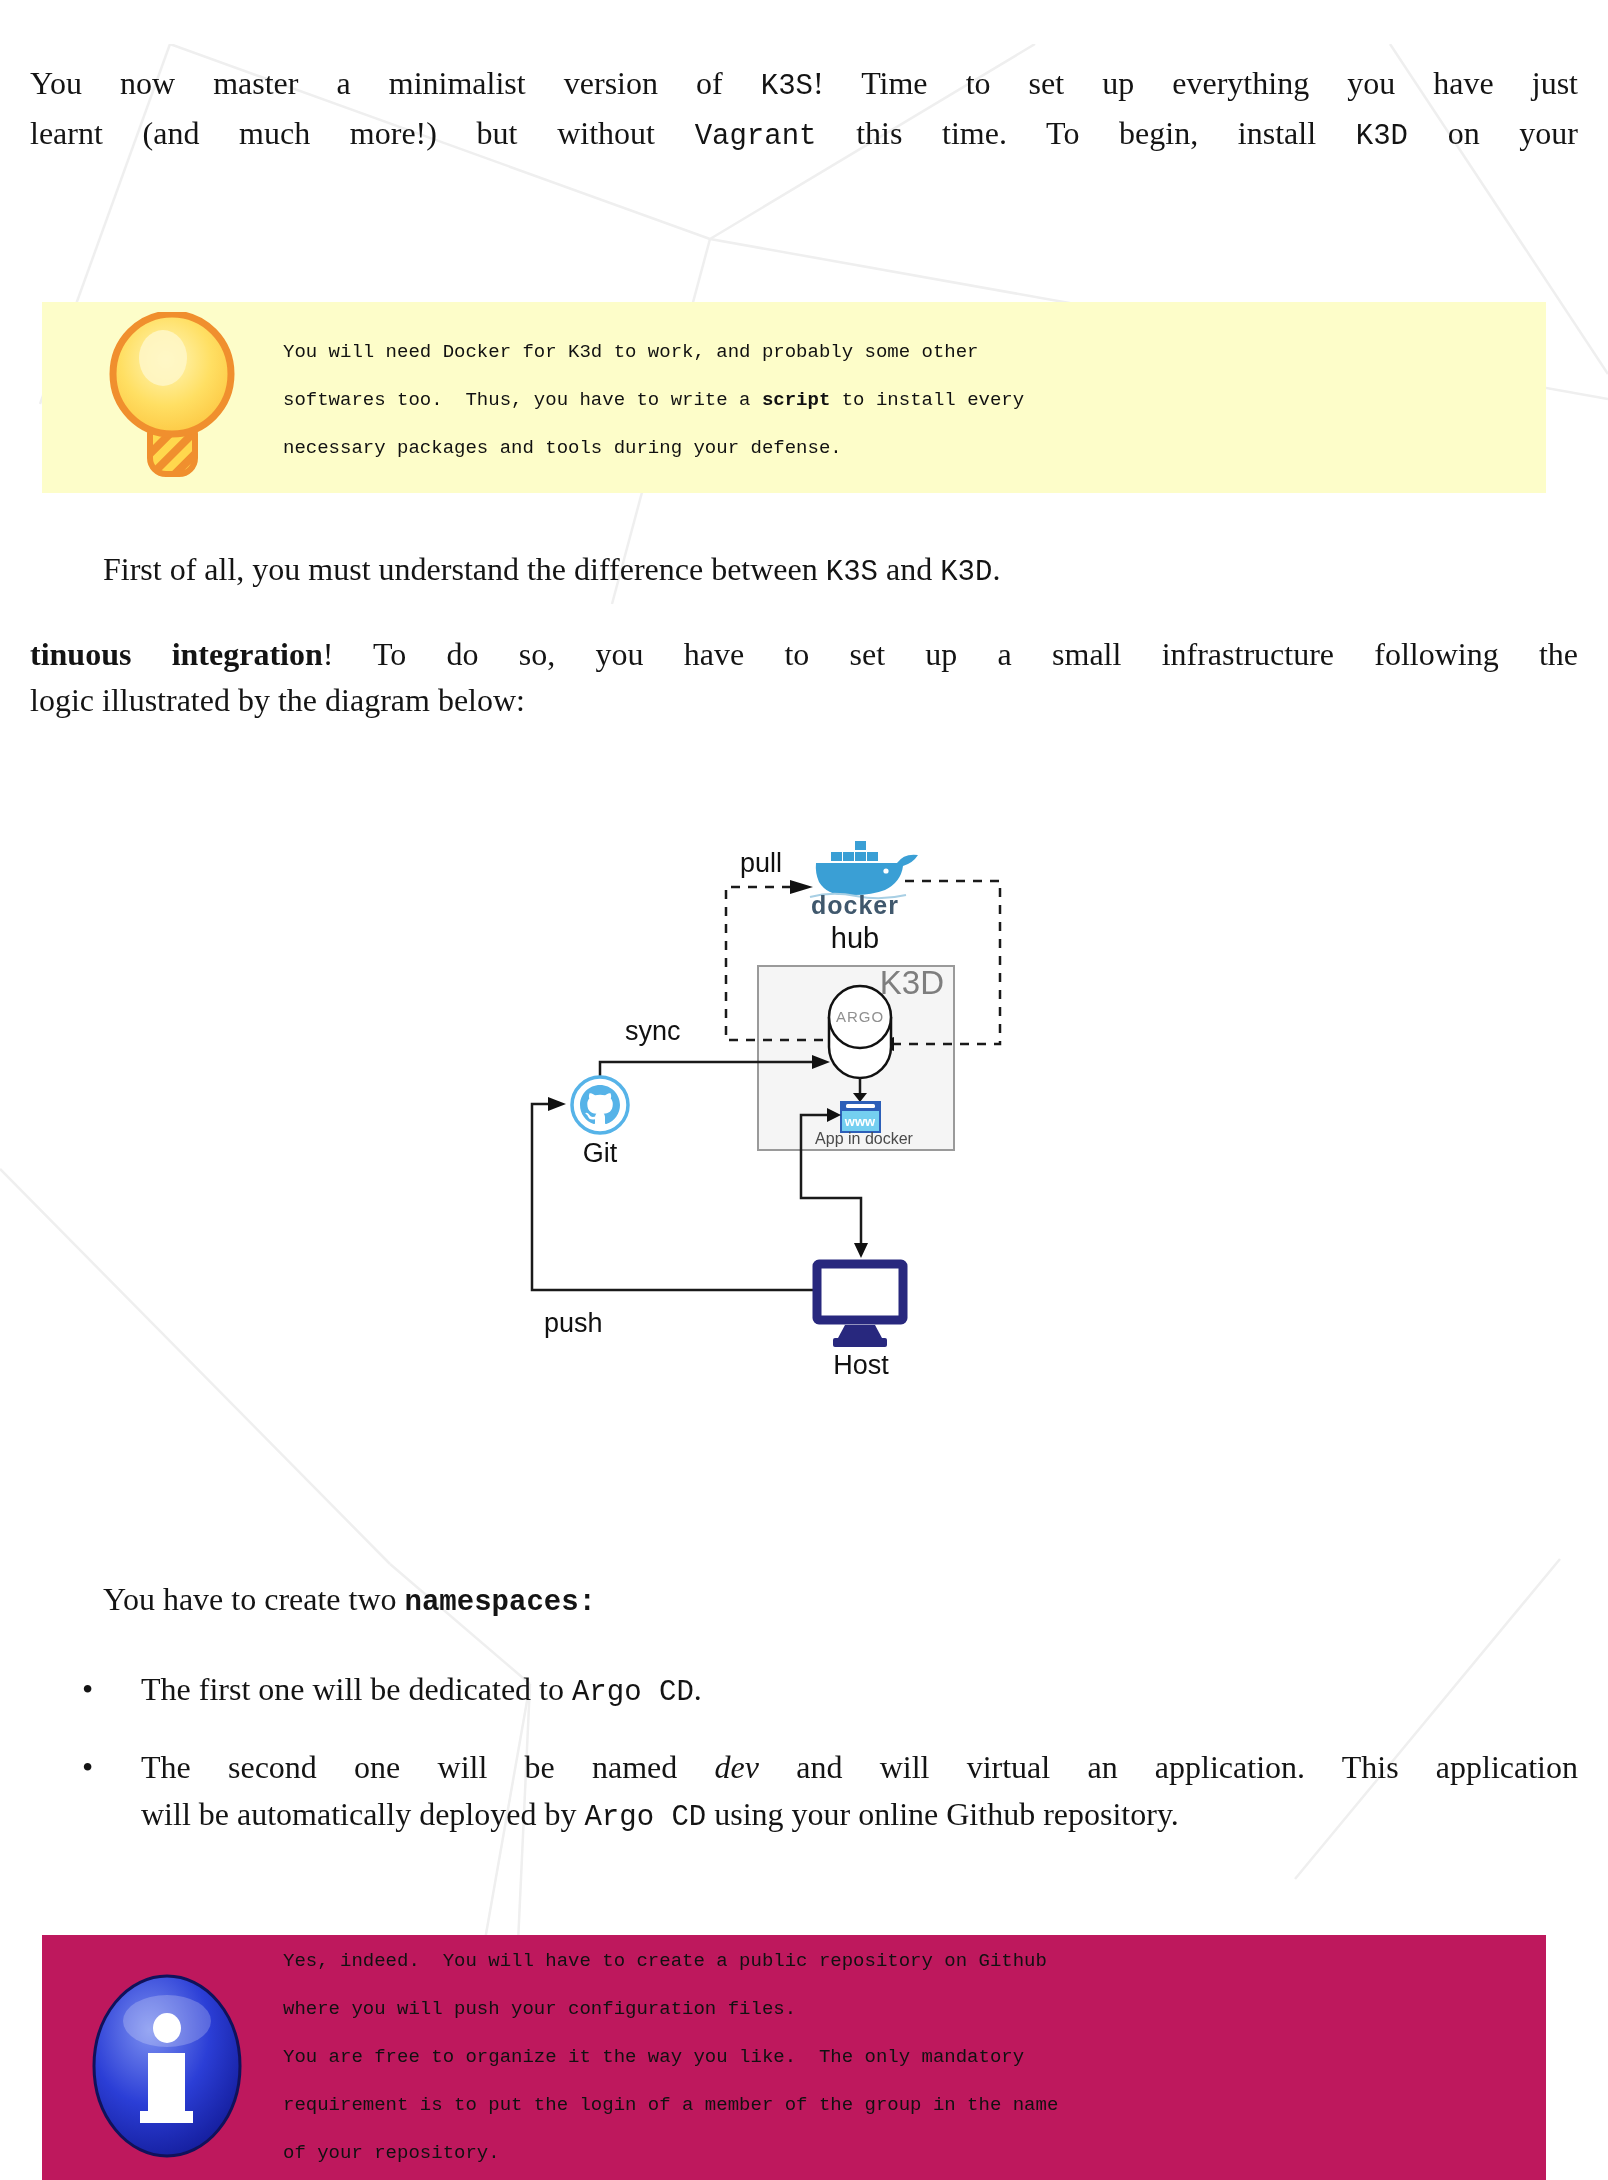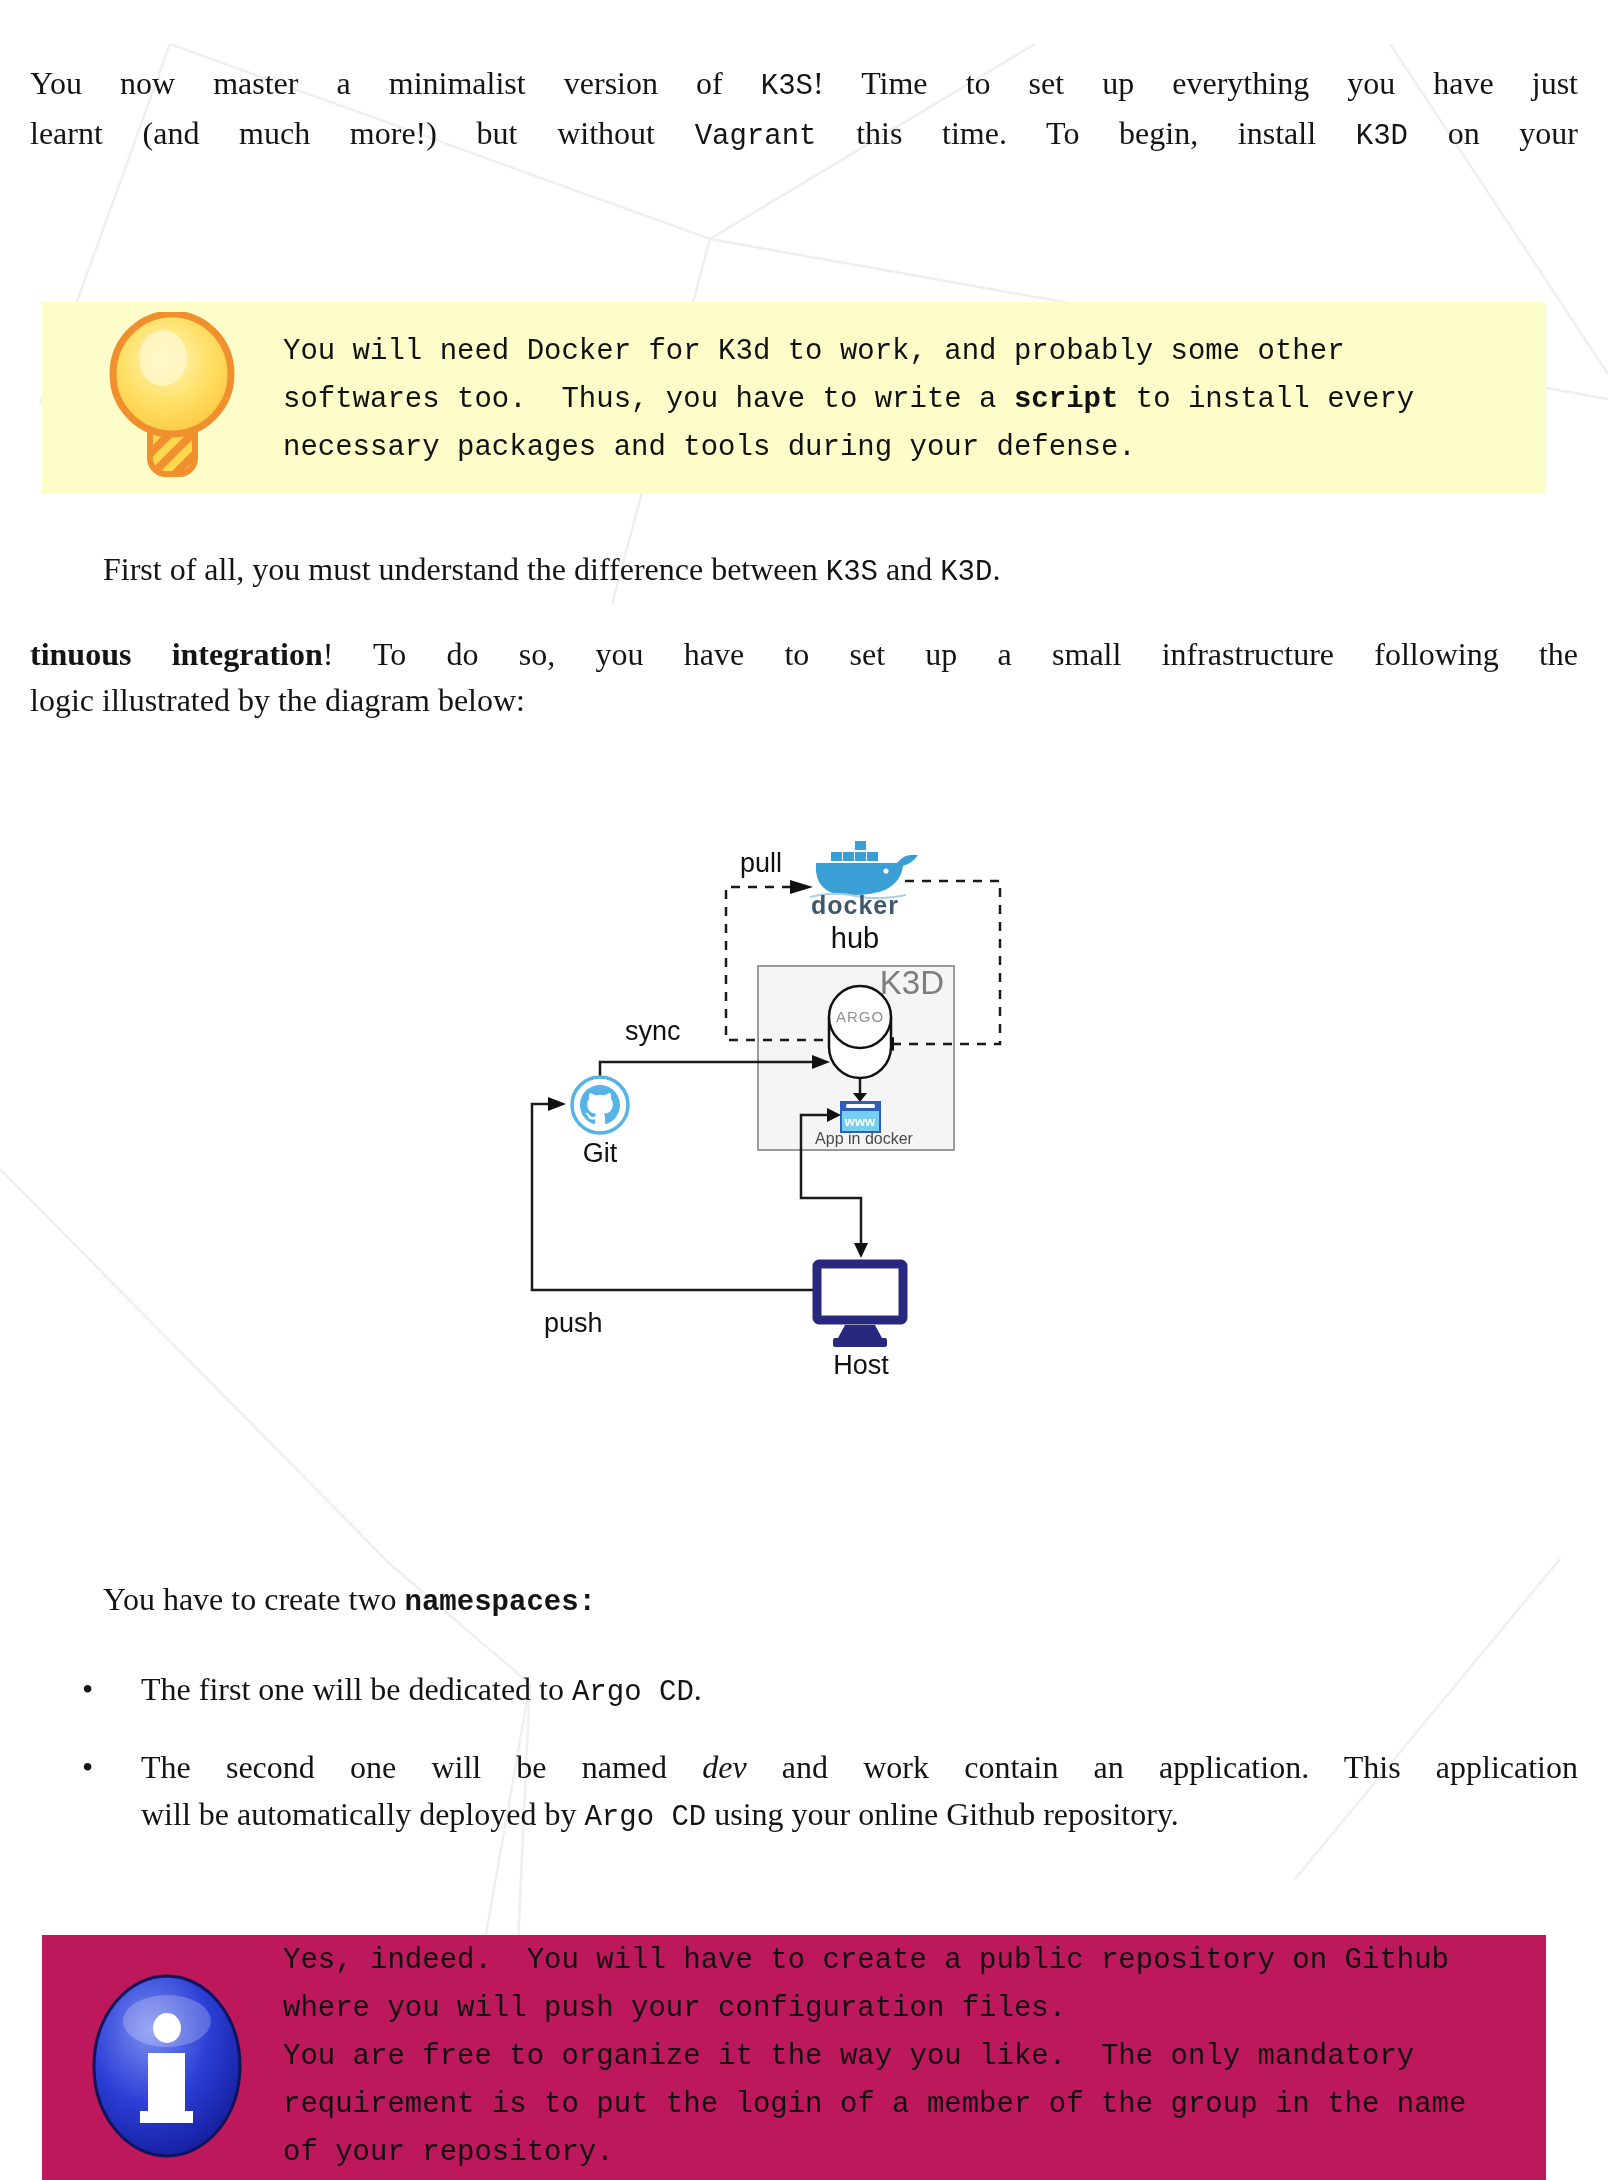--- a/index.html
+++ b/index.html
@@ -10,21 +10,21 @@
   .ln{font-size:32px;line-height:46px;}
   .jl{text-align:justify;text-align-last:justify;}
   .tt{font-family:"Liberation Mono","DejaVu Sans Mono",monospace;font-size:29px;}
   .ttb{font-family:"Liberation Mono","DejaVu Sans Mono",monospace;font-size:29px;font-weight:bold;}
   .bld{font-weight:bold;}
   .ita{font-style:italic;}
   .callout{position:absolute;}
   .tipbox{left:42px;top:258px;width:1504px;height:191px;background:#fdfdc9;}
   .infobox{left:42px;top:1891px;width:1504px;height:253px;background:#be185d;}
   .cotext{position:absolute;left:241px;}
-  .coln{font-family:"Liberation Mono","DejaVu Sans Mono",monospace;font-size:29px;line-height:48px;
+  .coln{font-family:"Liberation Mono","DejaVu Sans Mono",monospace;font-size:19px;line-height:48px;
         white-space:pre;color:#111;}
   .bdot{position:absolute;font-size:32px;line-height:46px;}
   .dlab{font-family:"Liberation Sans","DejaVu Sans",sans-serif;font-size:27px;fill:#111;}
   .dk3d{font-family:"Liberation Sans","DejaVu Sans",sans-serif;font-size:33px;fill:#7e7e7e;}
   .ddocker{font-family:"Liberation Sans","DejaVu Sans",sans-serif;font-size:25px;font-weight:bold;
            fill:#40586d;text-anchor:middle;letter-spacing:1px;}
   .dhub{font-family:"Liberation Sans","DejaVu Sans",sans-serif;font-size:29px;fill:#111;text-anchor:middle;}
   .dargo{font-family:"Liberation Sans","DejaVu Sans",sans-serif;font-size:15px;fill:#909090;
          text-anchor:middle;letter-spacing:1px;}
   .dwww{font-family:"Liberation Sans","DejaVu Sans",sans-serif;font-size:13px;font-weight:bold;
@@ -181,21 +181,21 @@
     </g>
   </svg>
 
   <div class="abs ln" style="left:103px;top:1532px;"><span>You have to create two </span><span class="ttb">namespaces:</span></div>
 
   <div class="bdot" style="left:82px;top:1622px;">•</div>
   <div class="abs ln" style="left:141px;top:1622px;"><span>The first one will be dedicated to </span><span class="tt">Argo CD</span><span>.</span></div>
 
   <div class="bdot" style="left:82px;top:1700px;">•</div>
   <div class="abs" style="left:141px;top:1700px;width:1437px;">
-    <div class="ln jl" style="line-height:47px;"><span>The second one will be named </span><span class="ita">dev</span><span> and work contain an application. This application</span></div>
+    <div class="ln jl" style="line-height:47px;"><span>The second one will be named </span><span class="ita">dev</span><span> and will virtual an application. This application</span></div>
     <div class="ln" style="line-height:47px;"><span>will be automatically deployed by </span><span class="tt">Argo CD</span><span> using your online Github repository.</span></div>
   </div>
 
   <div class="callout infobox">
     <svg class="abs" style="left:48px;top:36px;" width="155" height="190" viewBox="0 0 155 190">
       <defs>
         <radialGradient id="gi" cx="38%" cy="30%" r="75%">
           <stop offset="0%" stop-color="#7b8ff0"></stop>
           <stop offset="55%" stop-color="#2b3ed6"></stop>
           <stop offset="100%" stop-color="#141d9c"></stop>

